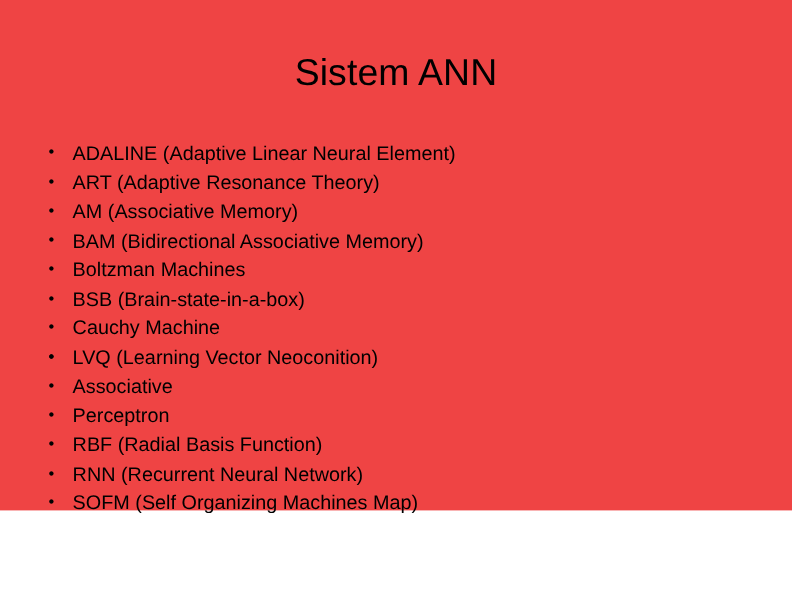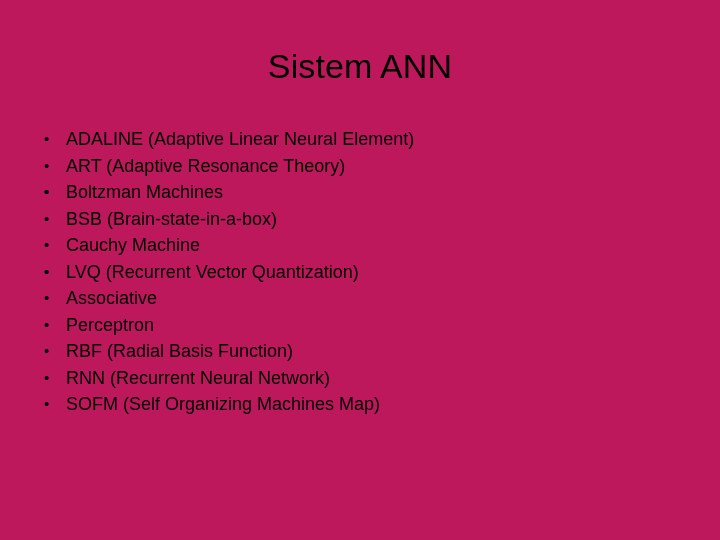--- a/index.html
+++ b/index.html
@@ -11,22 +11,22 @@
     width: 720px;
     height: 540px;
     background: #ffffff;
     font-family: "Liberation Sans", sans-serif;
     color: #000000;
     overflow: hidden;
   }
   .slide {
     position: relative;
     width: 720px;
-    height: 540px;
-    background: #be185d;
+    height: 464px;
+    background: #ef4444;
     box-sizing: border-box;
     text-decoration: underline;
   }
   .slide-title {
     position: absolute;
     left: 0;
     top: 44px;
     width: 720px;
     text-align: center;
     font-size: 34px;
@@ -85,24 +85,26 @@
         <span class="bullet-text">ADALINE (Adaptive Linear Neural Element)</span>
       </li>
 
       <li class="bullet-item">
         <span class="bullet-marker">•</span>
         <span class="bullet-text">ART (Adaptive Resonance Theory)</span>
       </li>
 
       <li class="bullet-item">
         <span class="bullet-marker">•</span>
+        <span class="bullet-text">AM (Associative Memory)</span>
       </li>
 
       <li class="bullet-item">
         <span class="bullet-marker">•</span>
+        <span class="bullet-text">BAM (Bidirectional Associative Memory)</span>
       </li>
 
       <li class="bullet-item">
         <span class="bullet-marker">•</span>
         <span class="bullet-text">Boltzman Machines</span>
       </li>
 
       <li class="bullet-item">
         <span class="bullet-marker">•</span>
         <span class="bullet-text">BSB (Brain-state-in-a-box)</span>
@@ -112,21 +114,21 @@
         <span class="bullet-marker">•</span>
         <span class="bullet-text">Cauchy Machine</span>
       </li>
 
       <li class="bullet-item">
         <span class="bullet-marker">•</span>
       </li>
 
       <li class="bullet-item">
         <span class="bullet-marker">•</span>
-        <span class="bullet-text">LVQ (Recurrent Vector Quantization)</span>
+        <span class="bullet-text">LVQ (Learning Vector Neoconition)</span>
       </li>
 
       <li class="bullet-item">
         <span class="bullet-marker">•</span>
         <span class="bullet-text">Associative</span>
       </li>
 
       <li class="bullet-item">
         <span class="bullet-marker">•</span>
         <span class="bullet-text">Perceptron</span>

